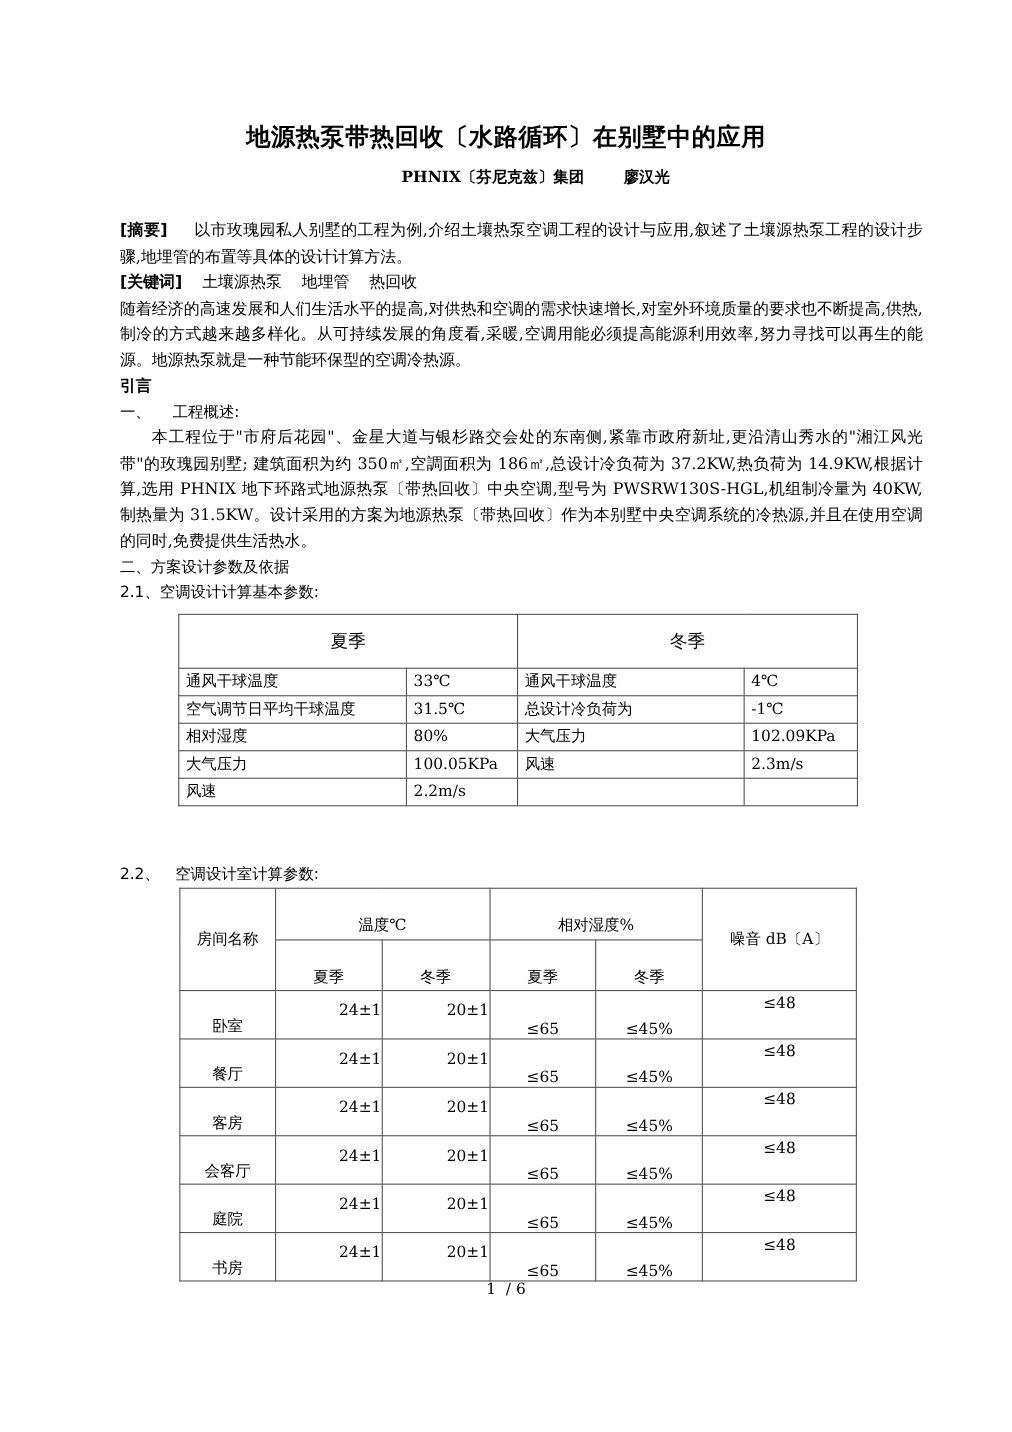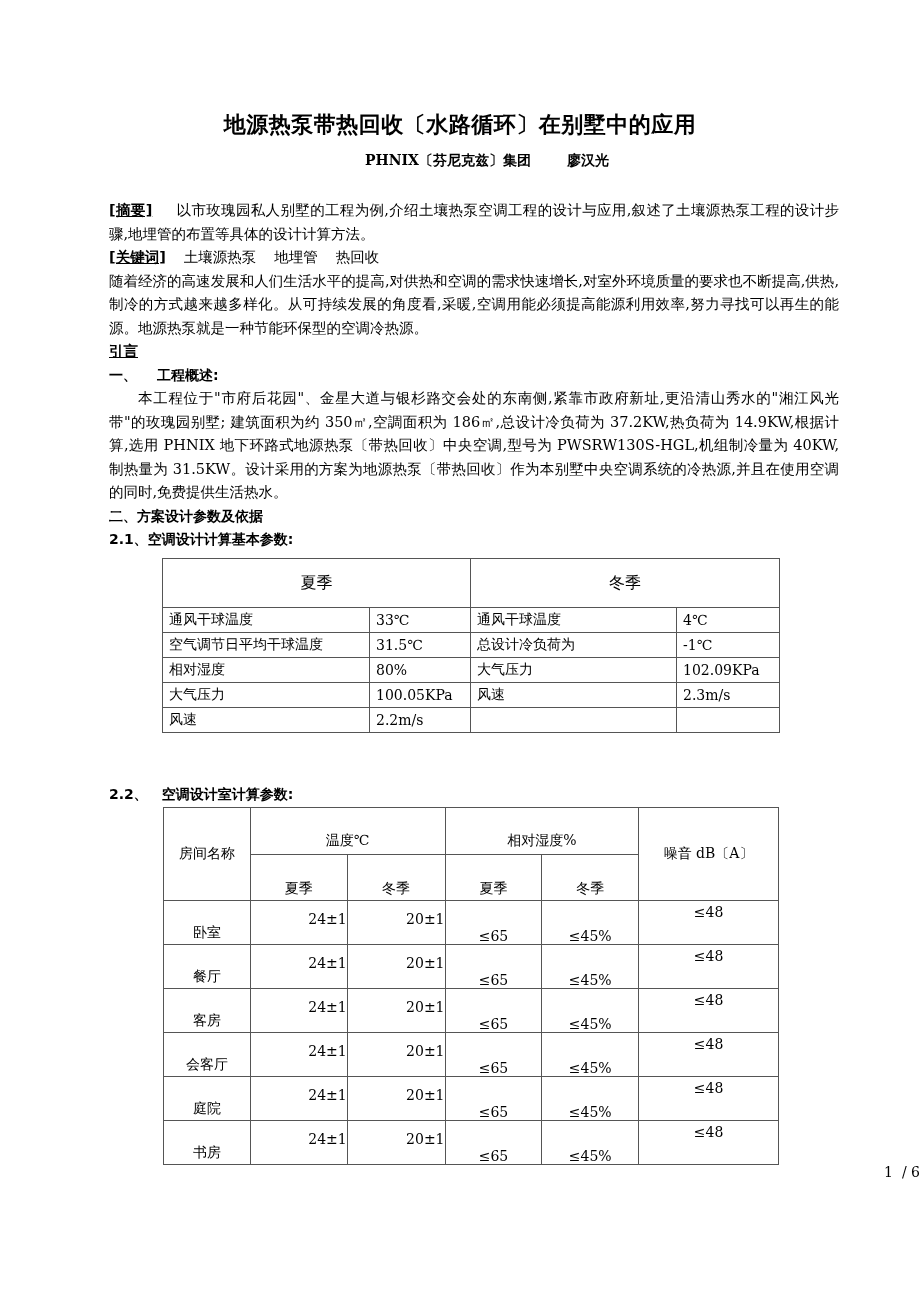--- a/index.html
+++ b/index.html
@@ -2,40 +2,40 @@
 <html><head>
 <meta charset="utf-8">
 <style>
   html, body { margin:0; padding:0; background:#ffffff; }
   body { width:920px; height:1302px; position:relative; overflow:hidden; color:#000; font-family:"DejaVu Serif","Liberation Serif",serif; }
   .page { position:absolute; left:0; top:0; width:920px; height:1302px; }
   .title { position:absolute; left:0; width:920px; top:110px; text-align:center; font-family:"DejaVu Sans","Liberation Sans",sans-serif; font-weight:bold; font-size:22px; letter-spacing:0.5px; }
   .author { position:absolute; left:0; width:920px; top:152px; text-align:center; font-size:14px; font-weight:bold;margin-left:27px; }
   .author span.gap { display:inline-block; width:36px; }
   .body-text { position:absolute; left:109px; width:730px; font-size:14.5px; line-height:23.5px; }
-  .bold-sans { font-family:"DejaVu Sans","Liberation Sans",sans-serif; font-weight:bold;text-decoration:underline; }
+  .bold-sans { font-family:"DejaVu Sans","Liberation Sans",sans-serif; font-weight:bold; }
   .p { margin:0; text-align:justify; }
   .indent { text-indent:2em; }
   .kw-gap { display:inline-block; width:18px; }
-  .h { font-family:"DejaVu Sans","Liberation Sans",sans-serif; font-weight:bold; font-size:14px; }
+  .h { font-family:"DejaVu Sans","Liberation Sans",sans-serif; font-weight:normal; font-size:14px; }
   table { border-collapse:collapse; position:absolute; font-size:14px; }
   td { border:1px solid #555; padding:0 6px; font-family:"DejaVu Serif","Liberation Serif",serif; }
   #tbl1 { left:162px; top:558px; width:618px; }
   #tbl1 td { height:24px; text-align:left; vertical-align:middle; }
   #tbl1 tr.hdr td { height:48px; text-align:center; font-size:16px; }
   #tbl2 { left:163px; top:807px; width:616px; }
   #tbl2 td { text-align:center; }
   #tbl2 tr.h1 td { height:42px; }
   #tbl2 tr.h2 td { height:43px; vertical-align:bottom; padding-bottom:2px; }
   #tbl2 tr.room td { height:43px; position:relative; vertical-align:top; padding:0; }
   .cell-name { position:absolute; left:0; right:0; bottom:2px; text-align:center; }
   .cell-mid { position:absolute; left:0; right:0; top:10px; text-align:right; }
   .cell-low { position:absolute; left:0; right:0; bottom:0px; text-align:center; }
   .cell-top { position:absolute; left:0; right:0; top:3px; text-align:center; }
-  .pager { position:absolute; left:0; width:920px; top:1164px; text-align:right; font-size:14px; }
+  .pager { position:absolute; left:0; width:920px; top:1164px; text-align:center; font-size:14px; }
 </style>
 </head>
 <body>
 
 <div class="page">
 
   <div class="title">地源热泵带热回收〔水路循环〕在别墅中的应用</div>
 
   <div class="author">
     <span>PHNIX〔芬尼克兹〕集团</span><span class="gap"></span><span>廖汉光</span>

